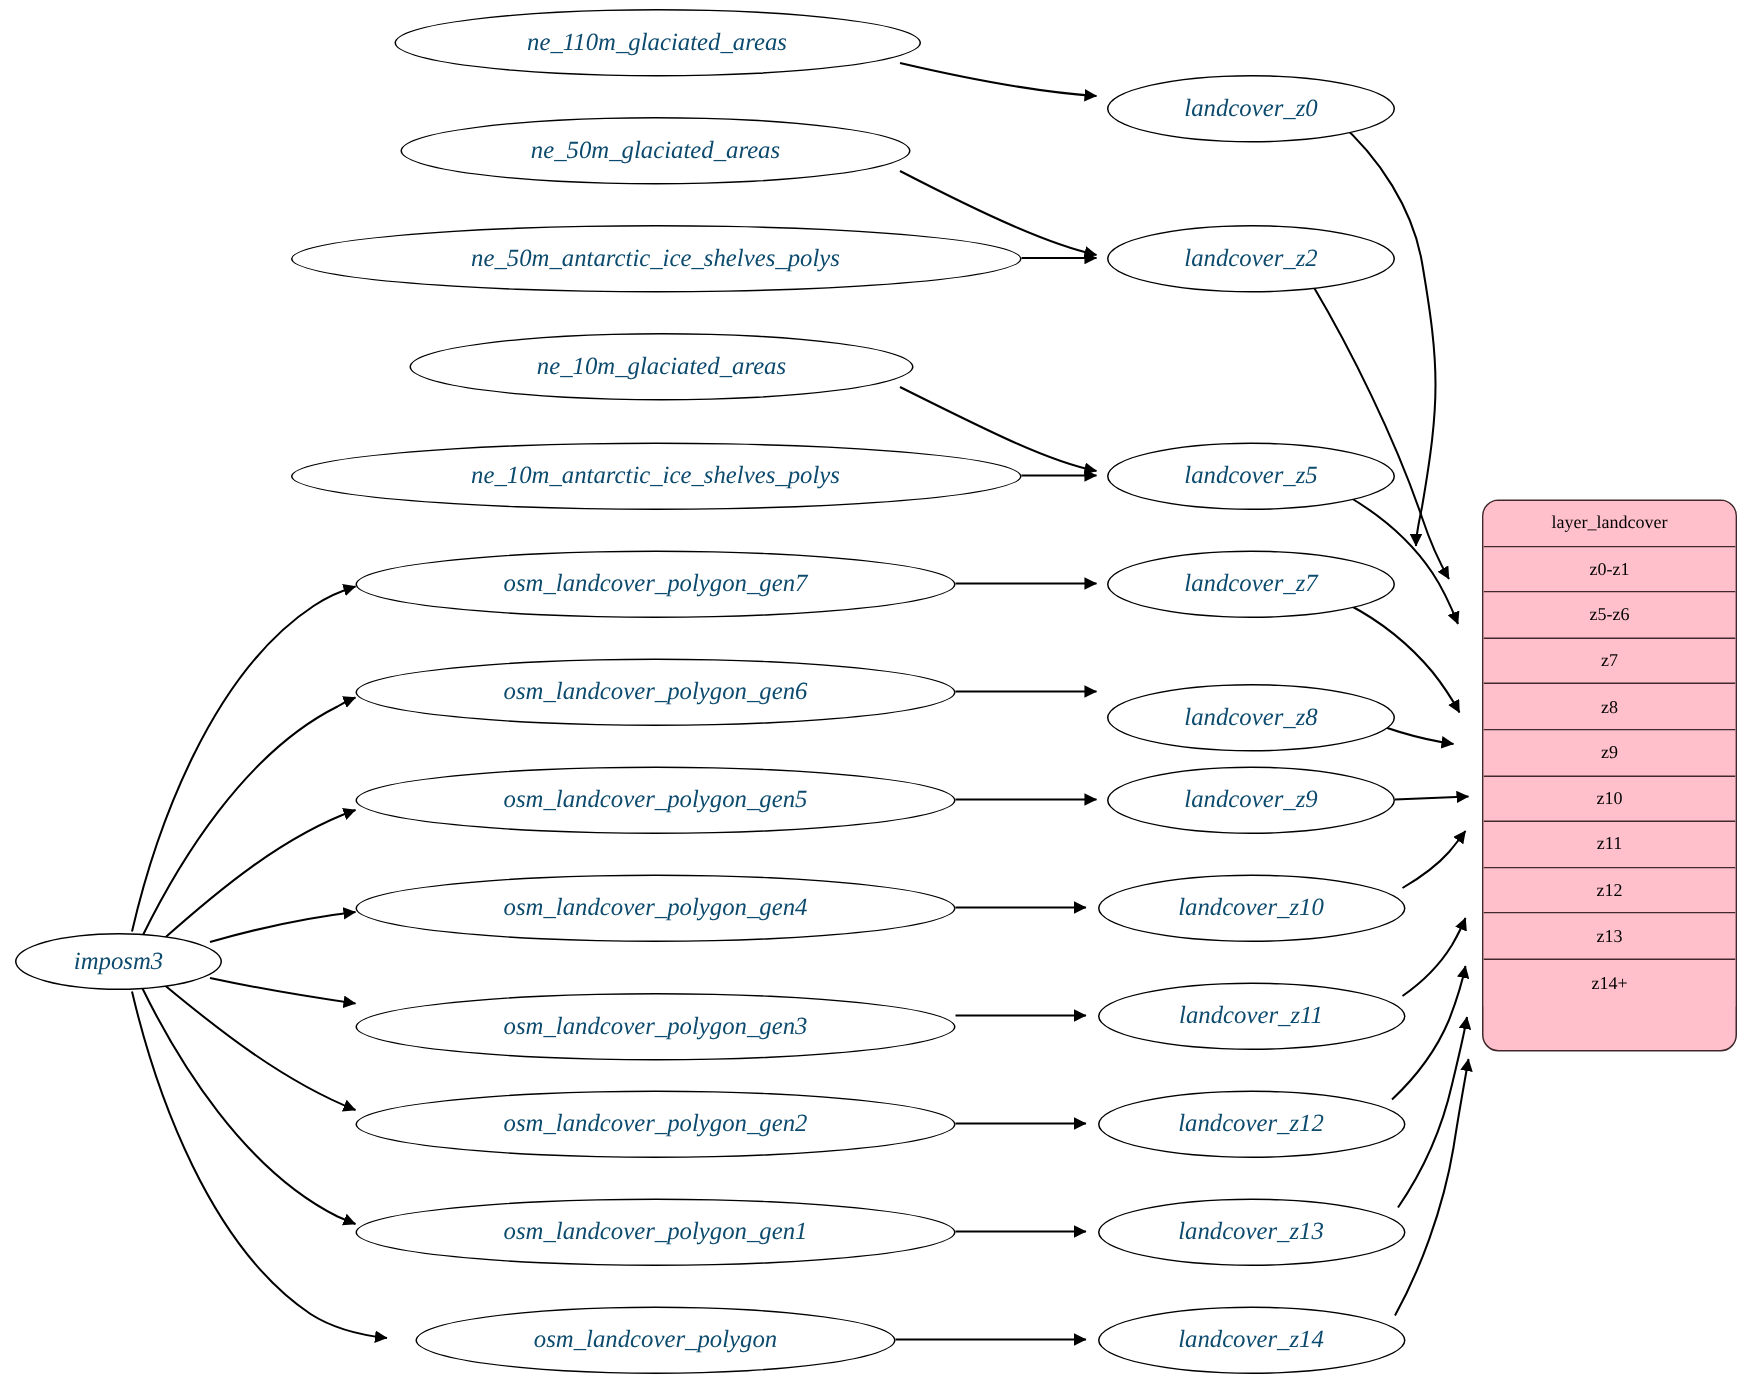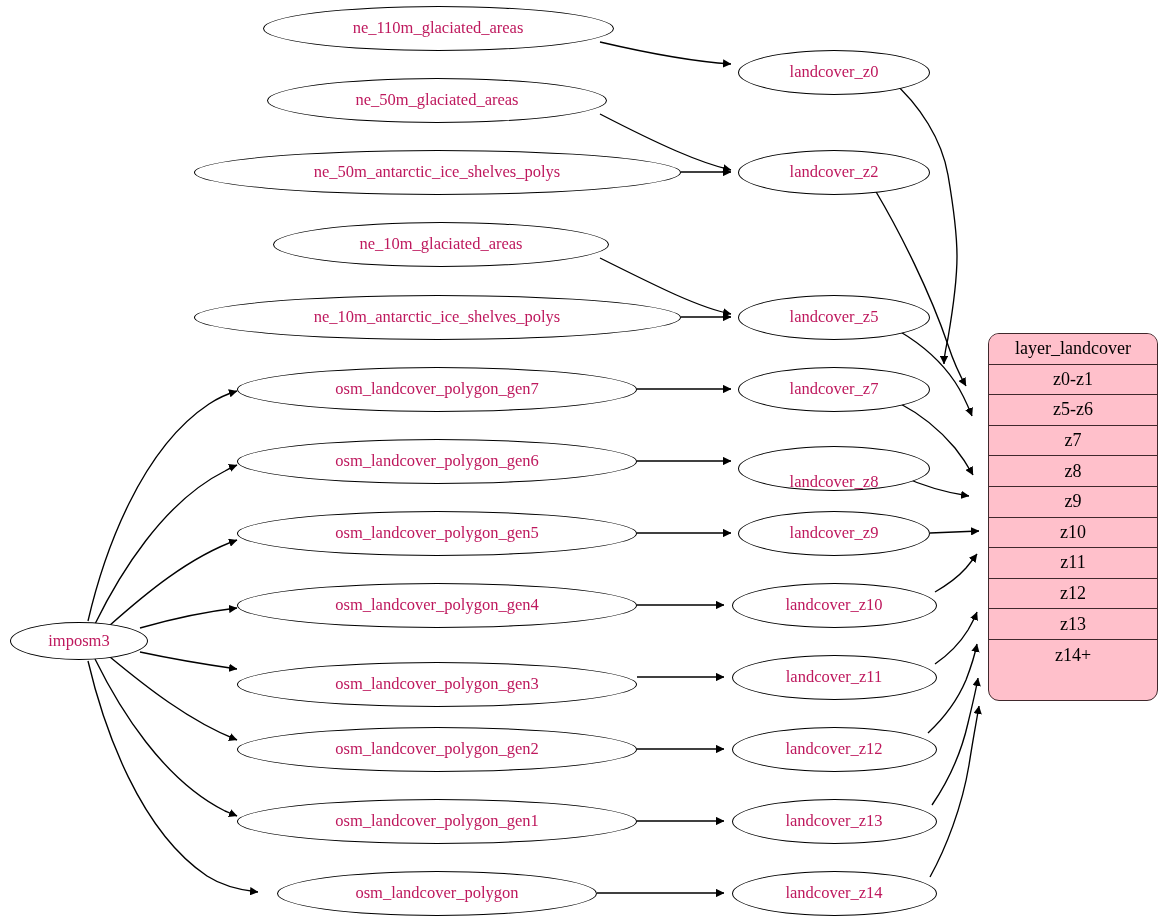--- a/index.html
+++ b/index.html
@@ -14,42 +14,43 @@
   #edges{position:absolute;left:0;top:0;width:1165px;height:923px;}
   .node{
     position:absolute;
     display:flex;
     align-items:center;
     justify-content:center;
     box-sizing:border-box;
     border:1.2px solid #000000;
     border-radius:50%;
     background:#ffffff;
-    color:#be185d;
+    color:#0c4a6e;
     font-size:16.5px;
     line-height:1;
     white-space:nowrap;
     z-index:3;
+    font-style:italic;
   }
   .table-node{
     position:absolute;
     box-sizing:border-box;
     border:1.3px solid #40282c;
     border-radius:11px;
     background:#ffc0cb;
     overflow:hidden;
     z-index:4;
   }
   .table-node .trow{
     box-sizing:border-box;
     height:30.6px;
     display:flex;
     align-items:center;
     justify-content:center;
-    font-size:18px;
+    font-size:12px;
     color:#000000;
     background:#ffc0cb;
     border-bottom:1.3px solid #40282c;
     white-space:nowrap;
   }
   .table-node .trow:last-child{border-bottom:none;}
 </style>
 </head>
 <body>
 
@@ -143,21 +144,21 @@
       </div>
       <div class="node" style="left: 738px; top: 149.5px; width: 192px; height: 45px;">
         <span>landcover_z2</span>
       </div>
       <div class="node" style="left: 738px; top: 294.5px; width: 192px; height: 45px;">
         <span>landcover_z5</span>
       </div>
       <div class="node" style="left: 738px; top: 366.5px; width: 192px; height: 45px;">
         <span>landcover_z7</span>
       </div>
-      <div class="node" style="left: 738px; top: 446px; width: 192px; height: 45px; align-items: flex-end;">
+      <div class="node" style="left: 738px; top: 456px; width: 192px; height: 45px;">
         <span>landcover_z8</span>
       </div>
       <div class="node" style="left: 738px; top: 510.5px; width: 192px; height: 45px; text-align: center;">
         <span>landcover_z9</span>
       </div>
       <div class="node" style="left: 731.5px; top: 582.5px; width: 205px; height: 45px;">
         <span>landcover_z10</span>
       </div>
       <div class="node" style="left: 731.5px; top: 654.5px; width: 205px; height: 45px;">
         <span>landcover_z11</span>

